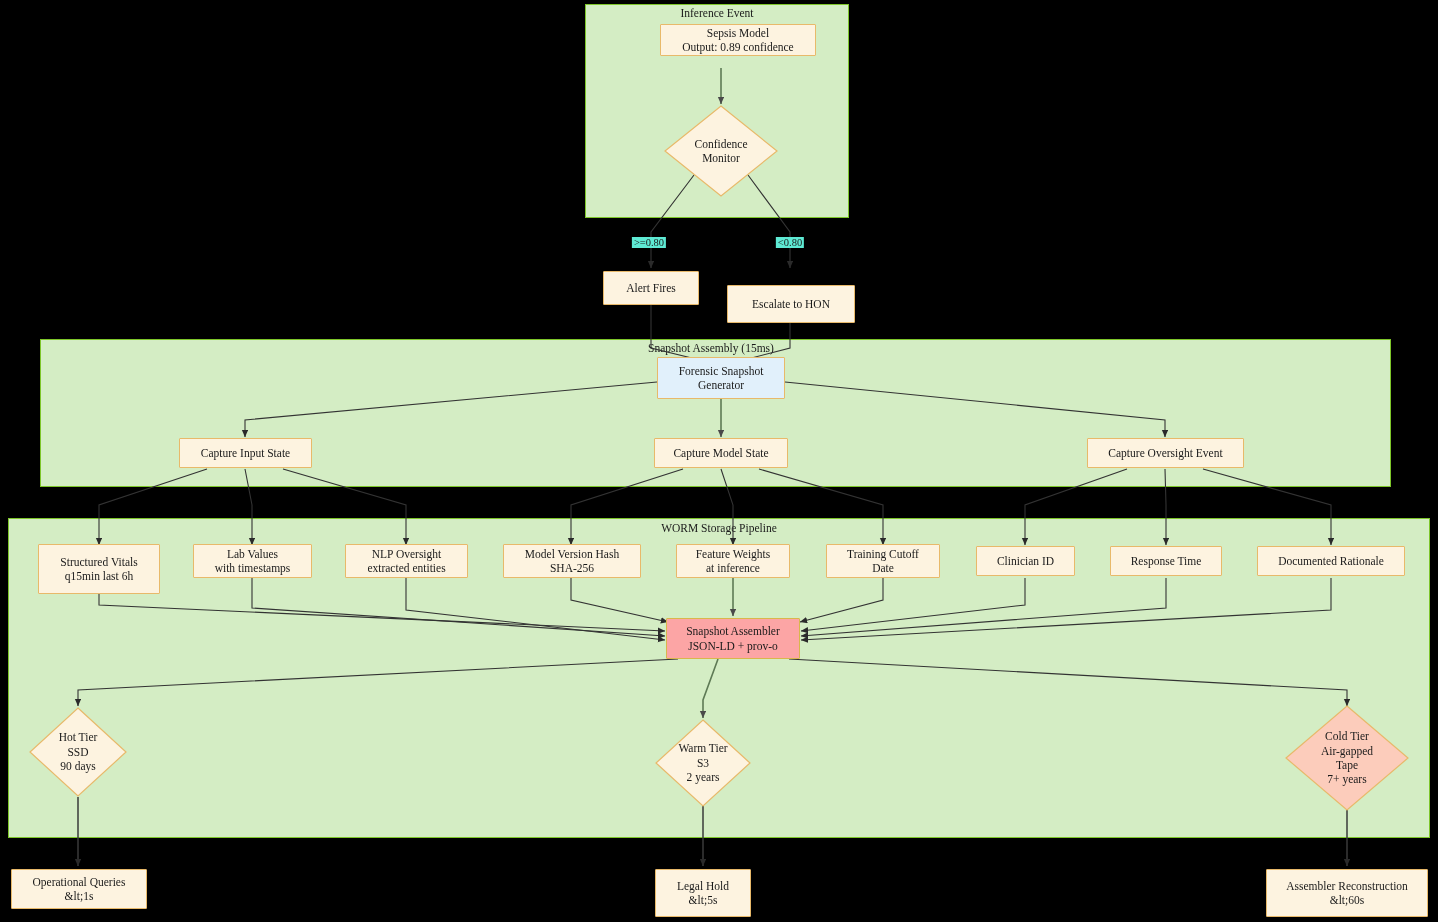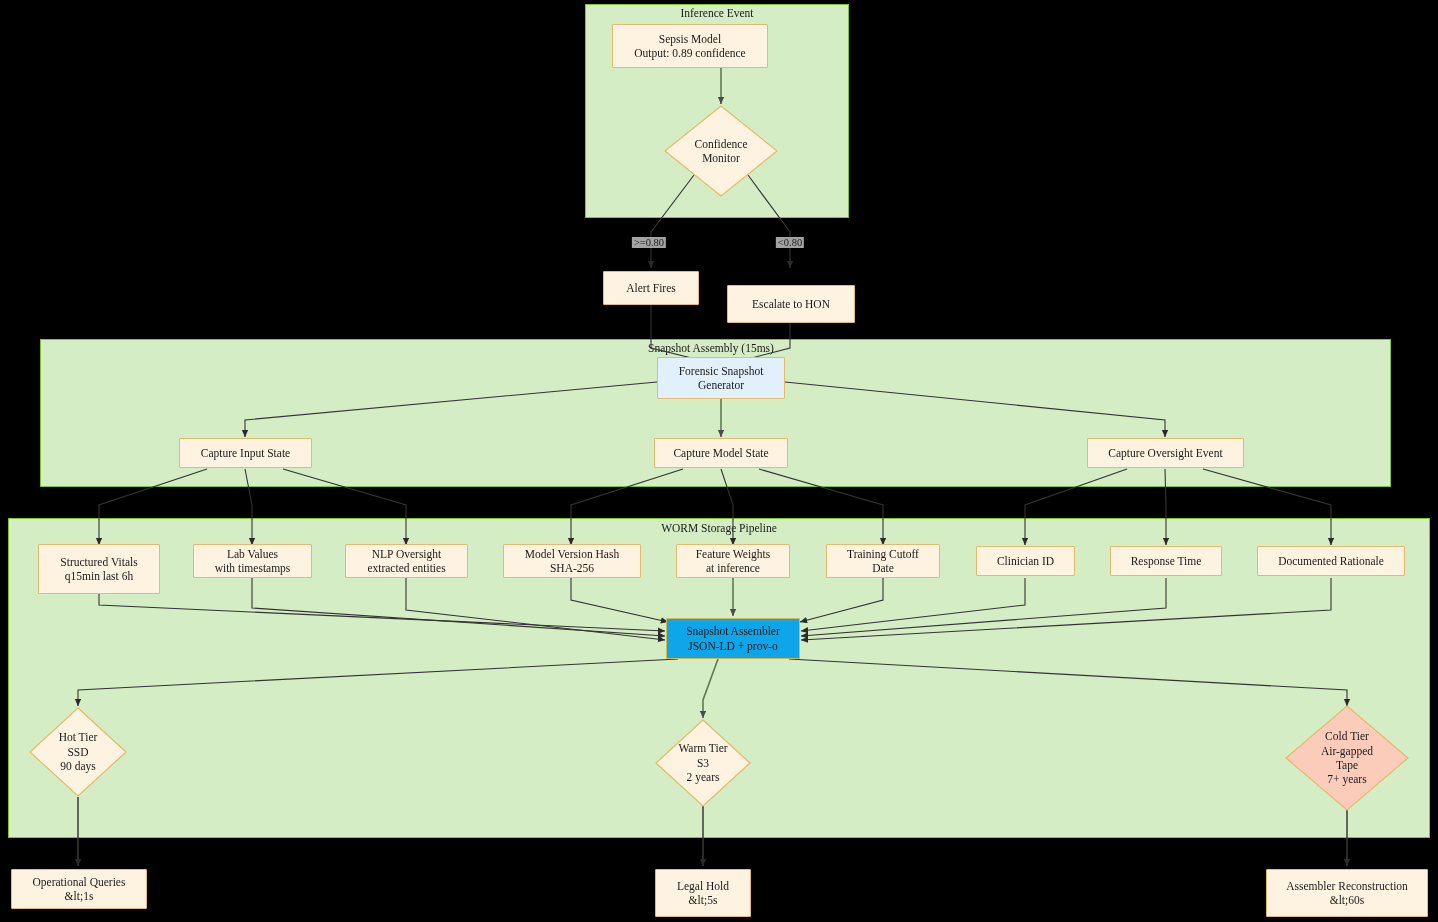--- a/index.html
+++ b/index.html
@@ -7,27 +7,27 @@
        font-family:"Liberation Serif","DejaVu Serif",serif;}
   #canvas{position:absolute;left:0;top:0;width:1438px;height:922px;}
   .subgraph{position:absolute;background:#d4edc4;border:1.5px solid #7ec62a;box-sizing:border-box;}
   .sg-label{position:absolute;font-size:11.5px;color:#1a1a1a;white-space:nowrap;
             transform:translateX(-50%);text-align:center;}
   .node{position:absolute;box-sizing:border-box;display:flex;align-items:center;
         justify-content:center;text-align:center;line-height:1.25;
         font-size:11.5px;color:#1a1a1a;}
   .rect{background:#fdf3e0;border:1.2px solid #e8b96a;border-radius:1px;}
   .rect.blue{background:#e1f0fb;border-color:#e8b96a;}
-  .rect.yellow{background:#0ea5e9;border-color:#d9b64c;}
+  .rect.yellow{background:#fca5a5;border-color:#d9b64c;}
   .diamond-wrap{position:absolute;}
   .diamond-shape{position:absolute;left:0;top:0;width:100%;height:100%;}
   .diamond-text{position:absolute;left:0;top:0;width:100%;height:100%;
        display:flex;align-items:center;justify-content:center;text-align:center;
        font-size:11.5px;color:#1a1a1a;line-height:1.25;}
-  .elabel{position:absolute;background:#a3a3a3;color:#1a1a1a;font-size:10.5px;
+  .elabel{position:absolute;background:#5eead4;color:#1a1a1a;font-size:10.5px;
           padding:0 2px;transform:translateX(-50%);white-space:nowrap;}
   svg.edges{position:absolute;left:0;top:0;width:1438px;height:922px;
             pointer-events:none;overflow:visible;}
   .ln{stroke:#333;stroke-width:1.1;fill:none;}
   .ln-g{stroke:#5e7a55;stroke-width:1.6;fill:none;}
   .ln-d{stroke:#3a3a3a;stroke-width:1.5;fill:none;}
 </style>
 </head>
 <body>
 
@@ -96,21 +96,21 @@
     <path class="ln" d="M789,659 L1347,690 L1347,706" marker-end="url(#ah)"></path>
 
     <path class="ln-d" d="M78,797 L78,866" marker-end="url(#ah)"></path>
     <path class="ln-d" d="M703,806 L703,866" marker-end="url(#ah)"></path>
     <path class="ln-d" d="M1347,809 L1347,866" marker-end="url(#ah)"></path>
   </svg>
 
   <div class="elabel" style="left:649px;top:237px;">&gt;=0.80</div>
   <div class="elabel" style="left:790px;top:237px;">&lt;0.80</div>
 
-  <div class="node rect" style="left:612px;top:24px;width:156px;height:44px;font-family:Liberation Serif, serif;">
+  <div class="node rect" style="left:660px;top:24px;width:156px;height:32px;font-family:Liberation Serif, serif;">
     <div>
       <div>Sepsis Model</div>
       <div>Output: 0.89 confidence</div>
     </div>
   </div>
 
   <div class="diamond-wrap" style="left:664px;top:105px;width:114px;height:92px;">
     <svg class="diamond-shape" viewBox="0 0 114 92" preserveAspectRatio="none">
       <polygon points="57,1 113,46 57,91 1,46" fill="#fdf3e0" stroke="#e8b96a" stroke-width="1.2"></polygon>
     </svg>

